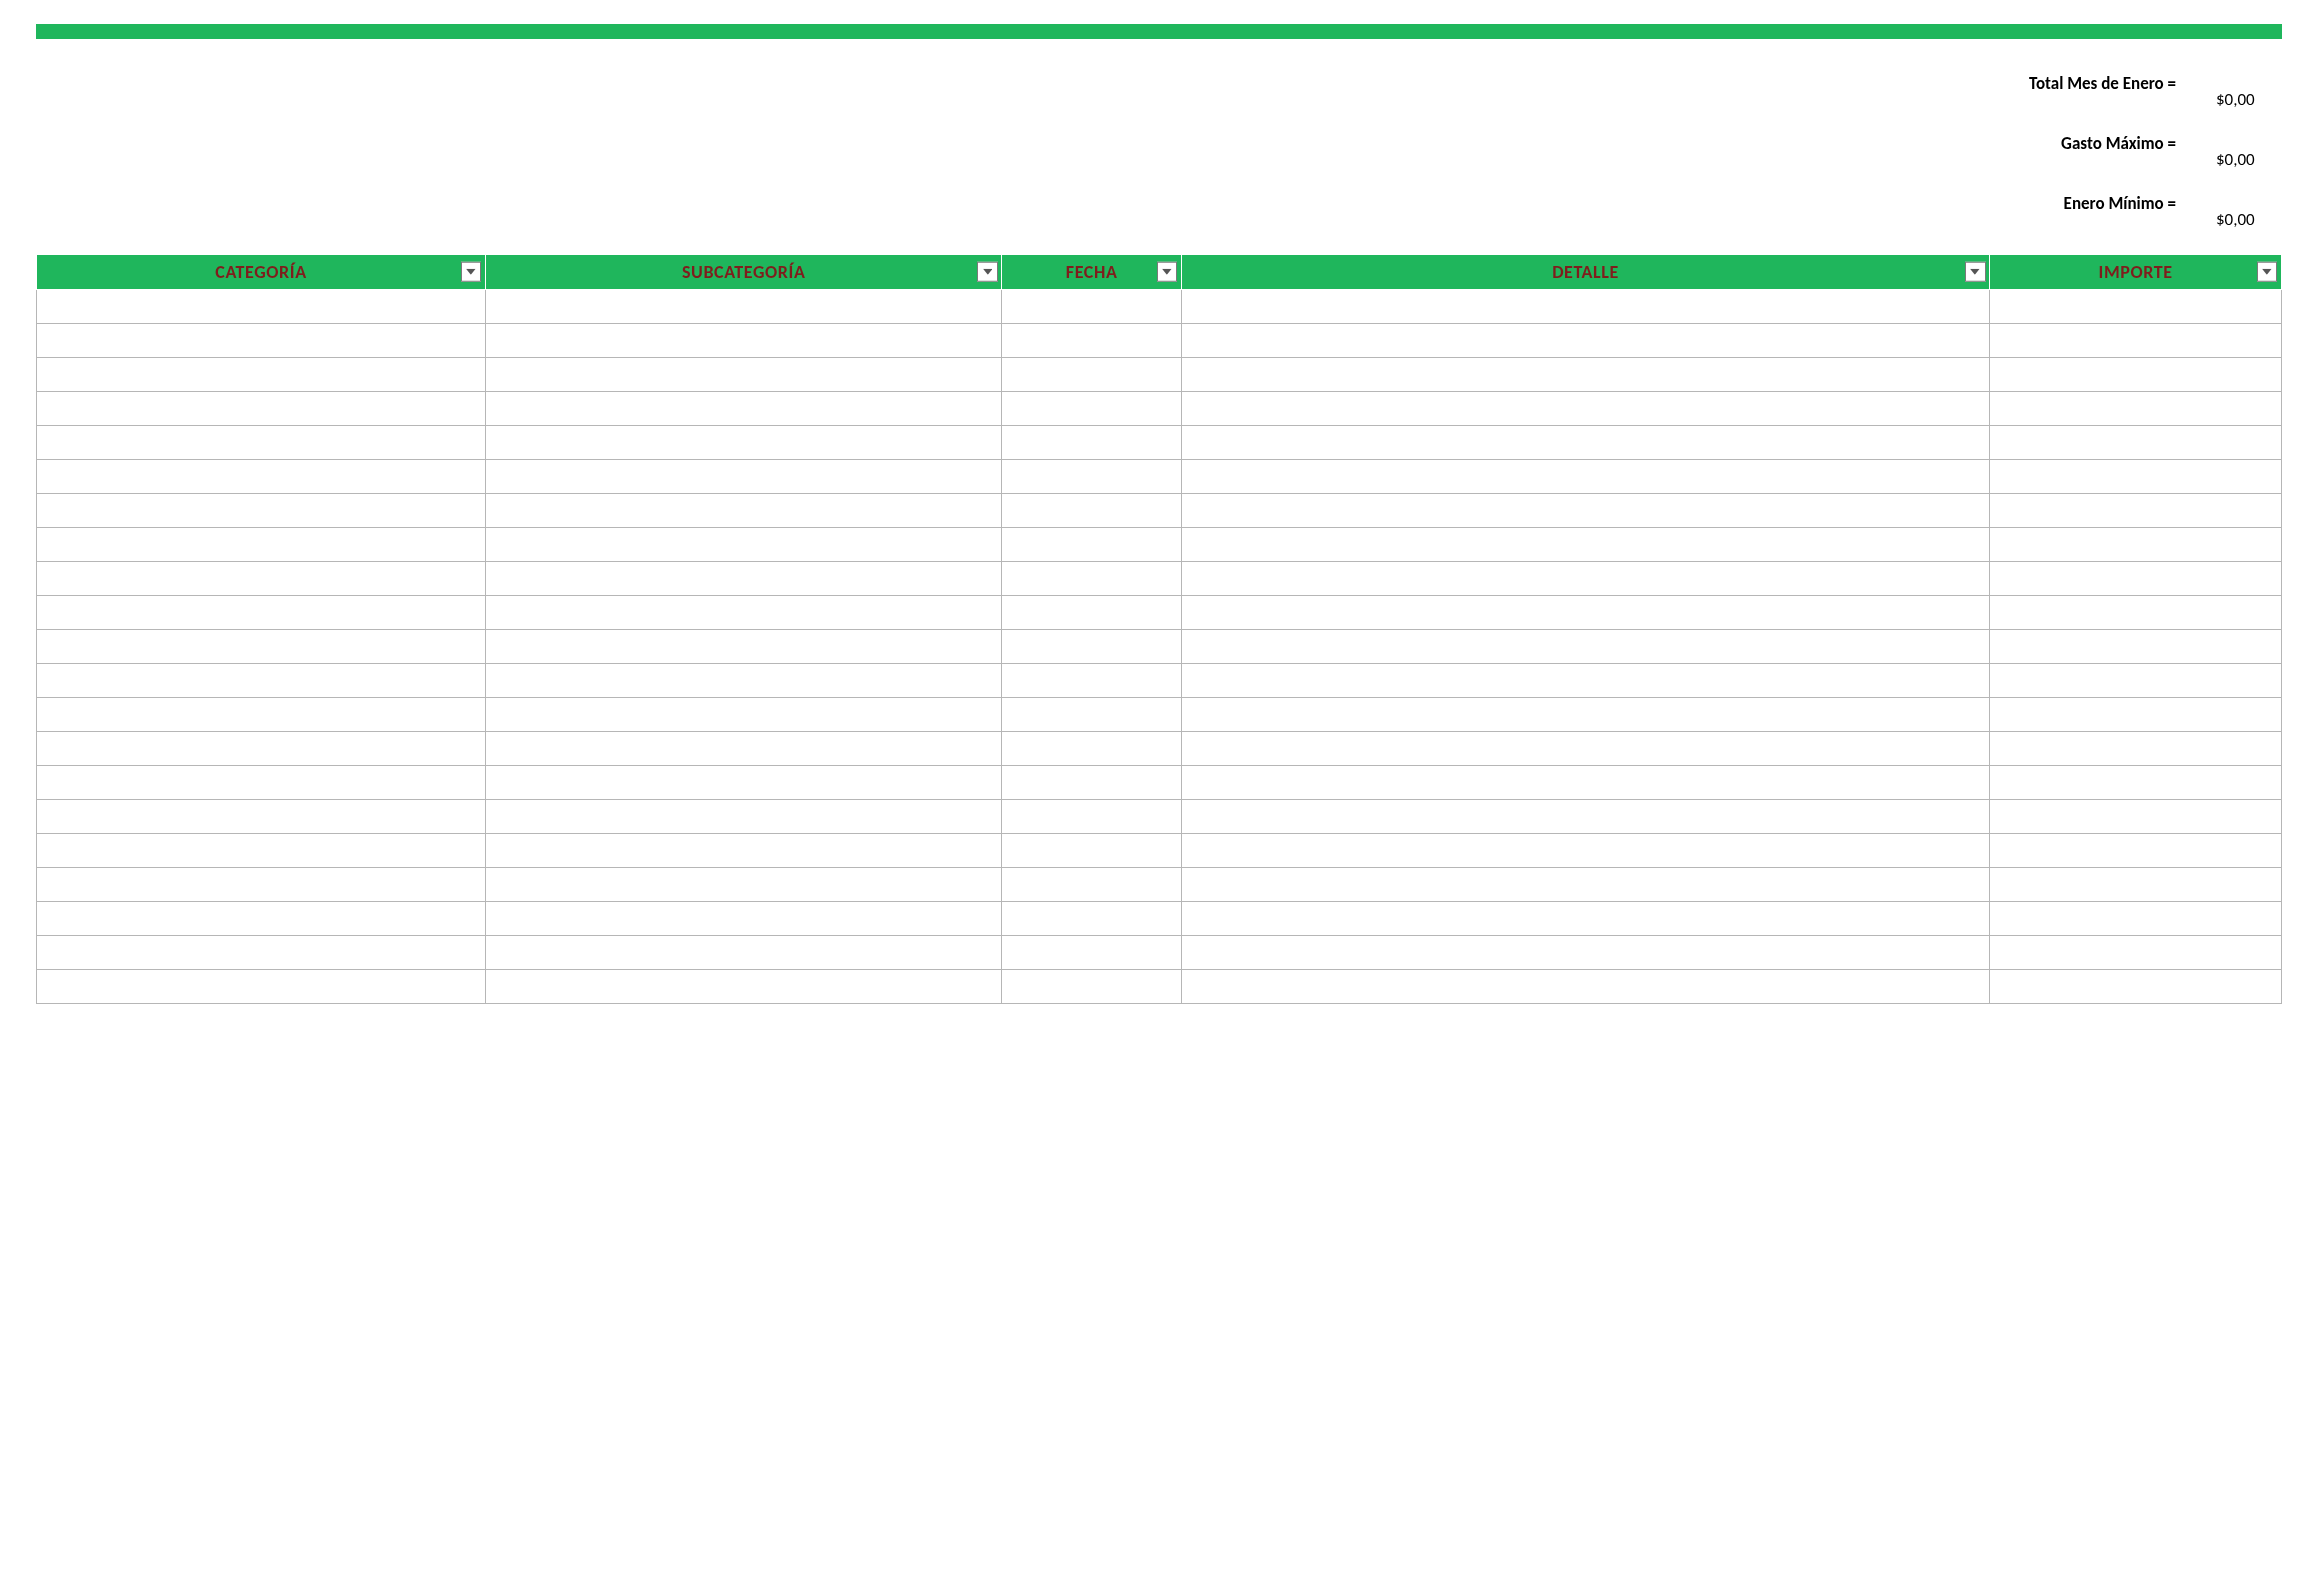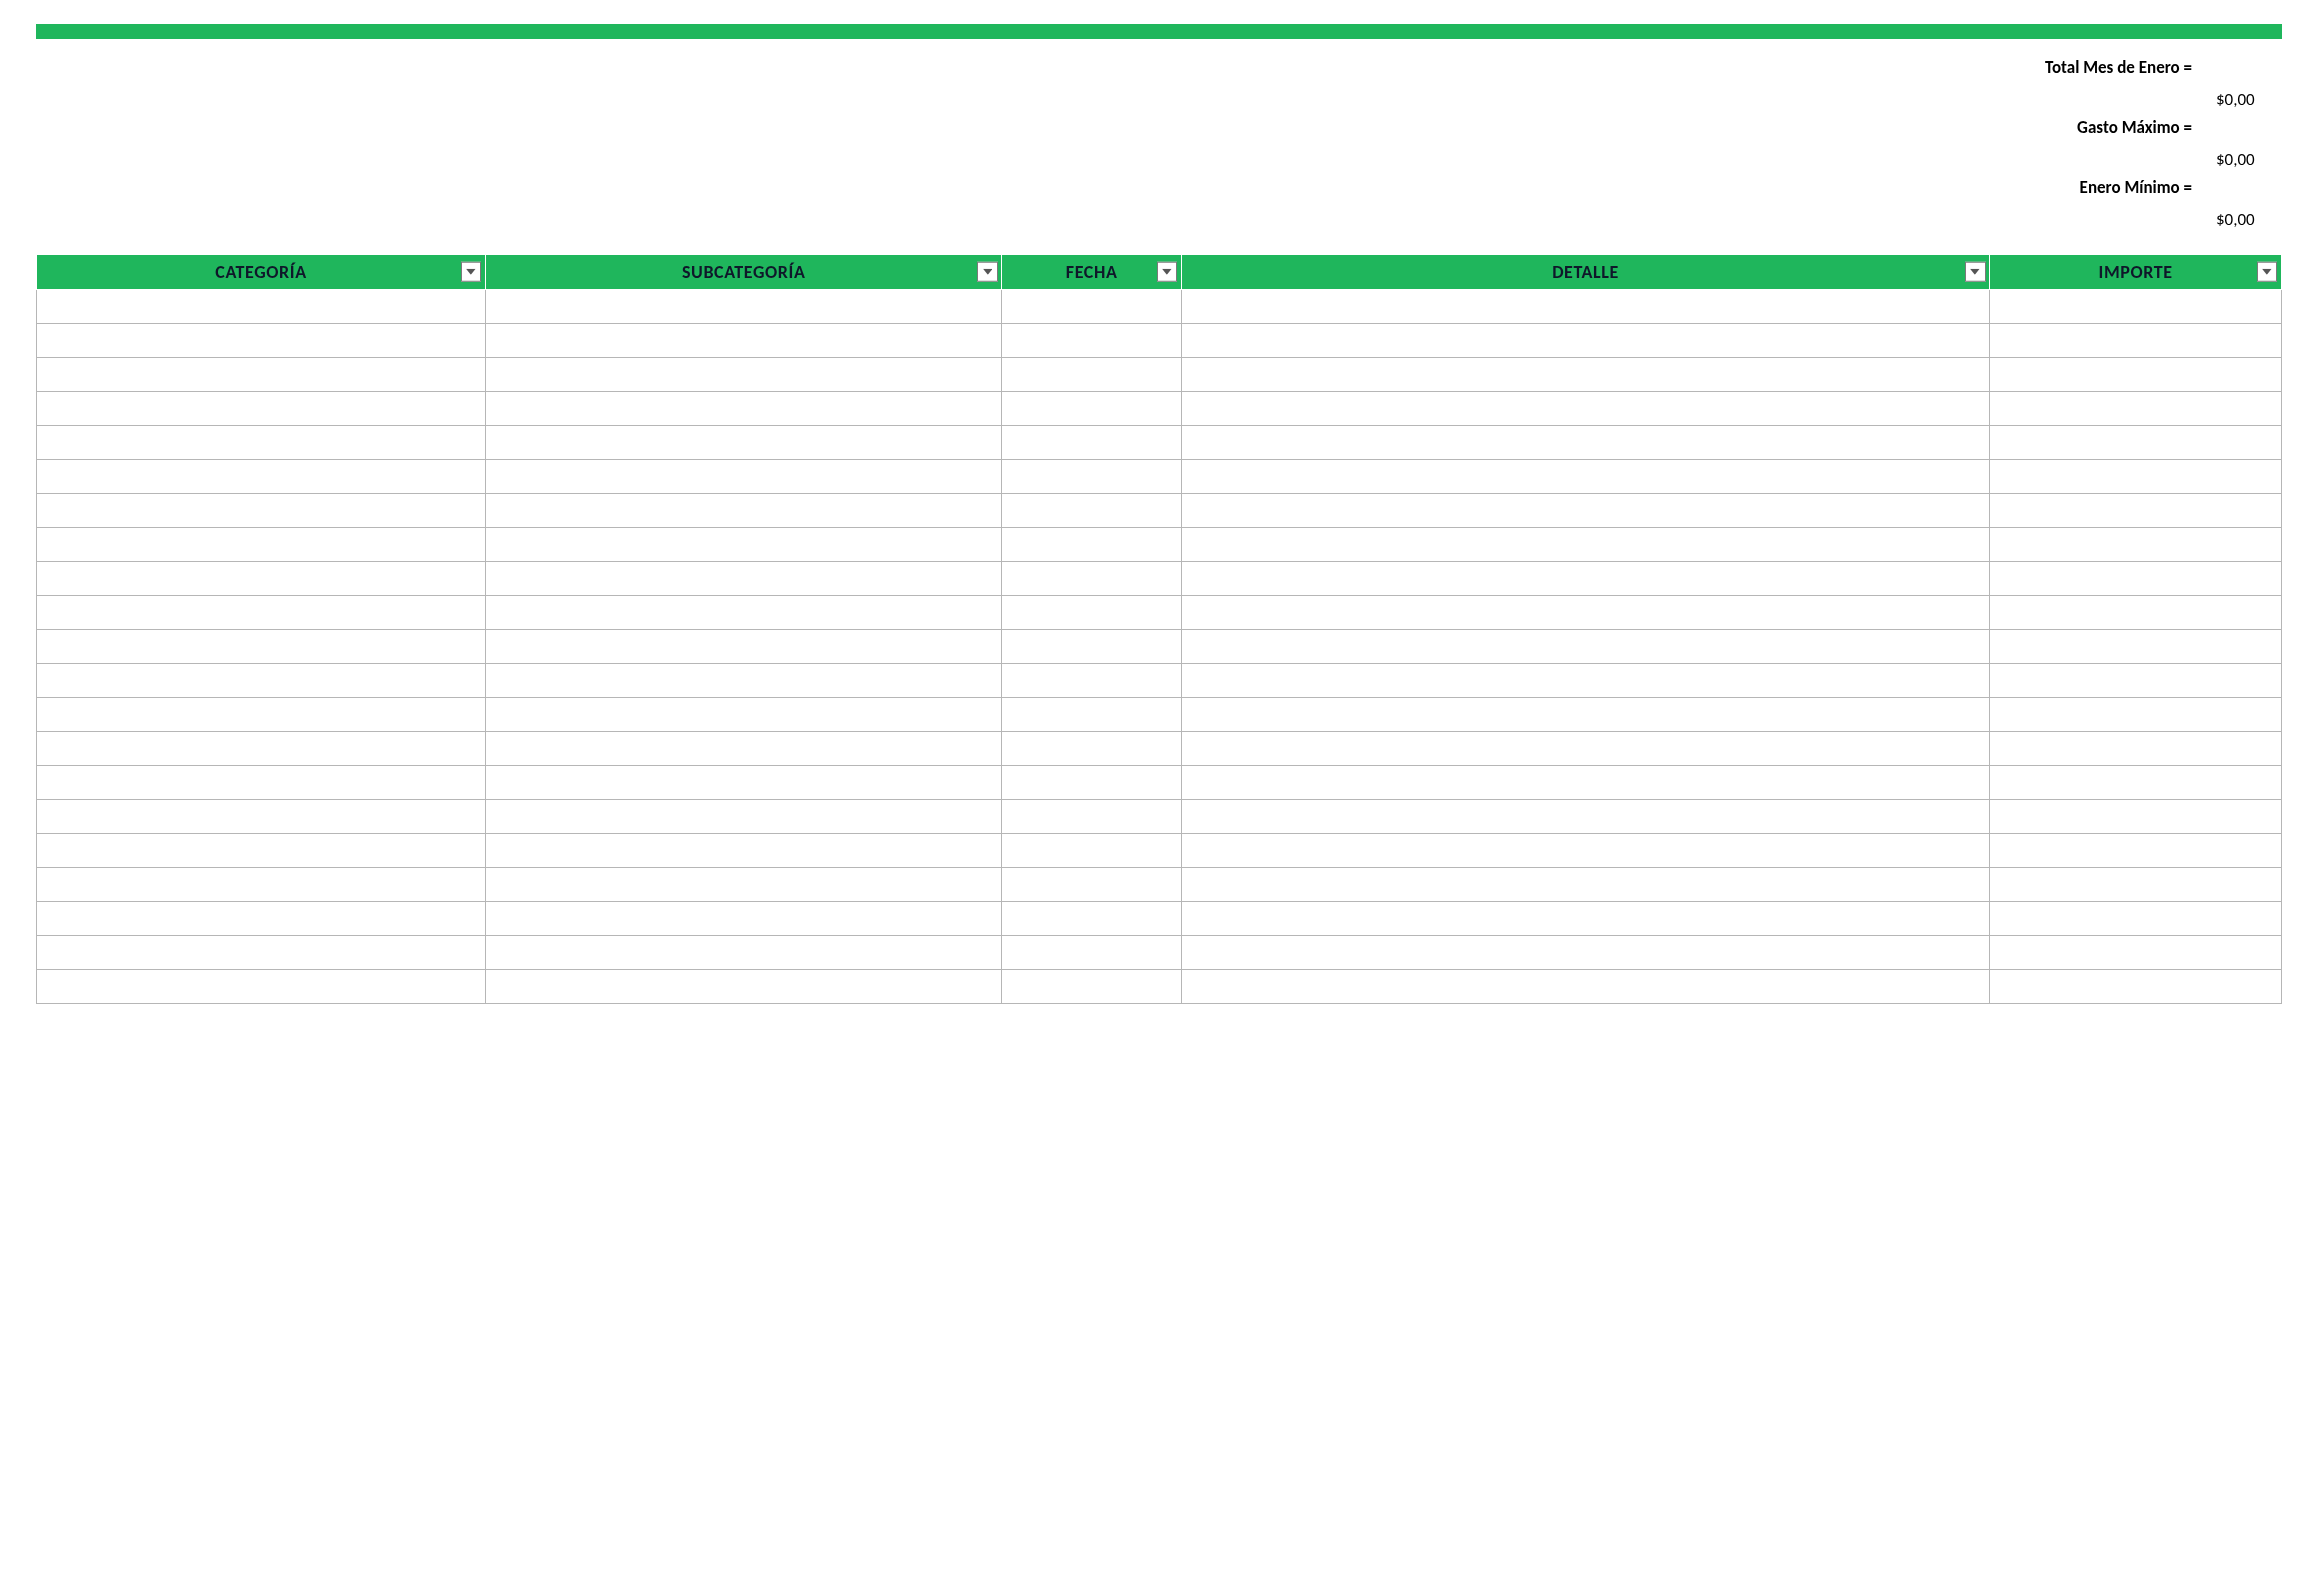--- a/index.html
+++ b/index.html
@@ -19,42 +19,42 @@
   .summary {
     display: flex;
     flex-direction: column;
     align-items: flex-end;
     gap: 7.2px;
     padding-right: 12px;
     margin-bottom: 24px;
   }
   .summary-row {
     display: flex;
-    align-items: flex-start;
-    gap: 24px;
+    align-items: center;
+    gap: 40px;
     font-size: 17px;
   }
   .summary-label {
     font-weight: 700;
     text-align: right;
     min-width: 193px;
   }
   .summary-value {
     min-width: 54px;
     text-align: left;
     margin-top: 32px;
   }
   table.data {
     width: 100%;
     border-collapse: collapse;
     table-layout: fixed;
   }
   table.data th {
     background: #1fb65c;
-    color: #0f172a;
+    color: #7f1d1d;
     font-weight: 700;
     font-size: 18px;
     padding: 6px 6px;
     border: 0.6px solid #fff;
     position: relative;
     text-align: center;
     letter-spacing: 0.6px;
   }
   table.data th .th-label {
     display: inline-block;

